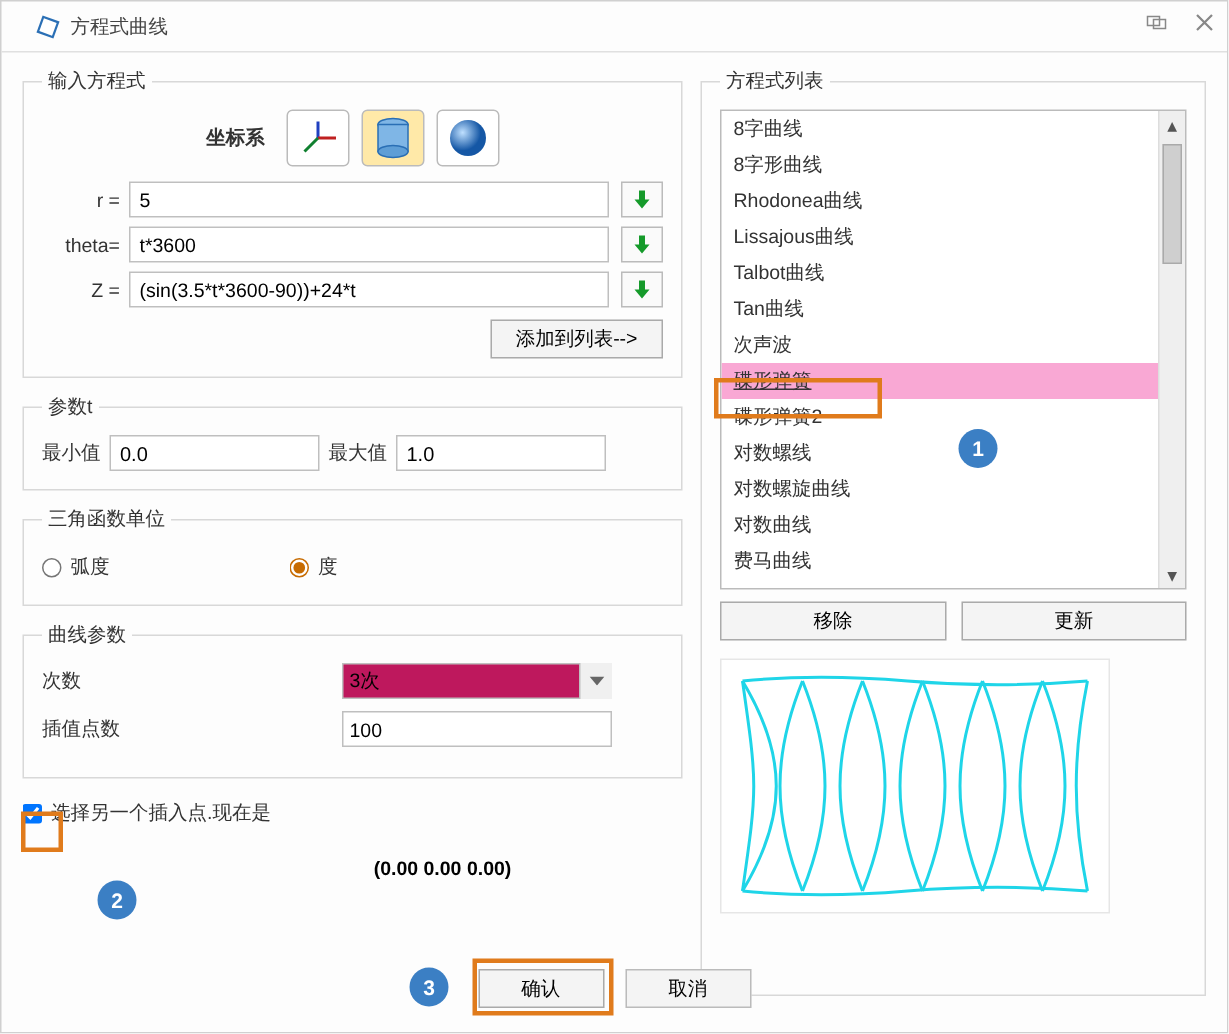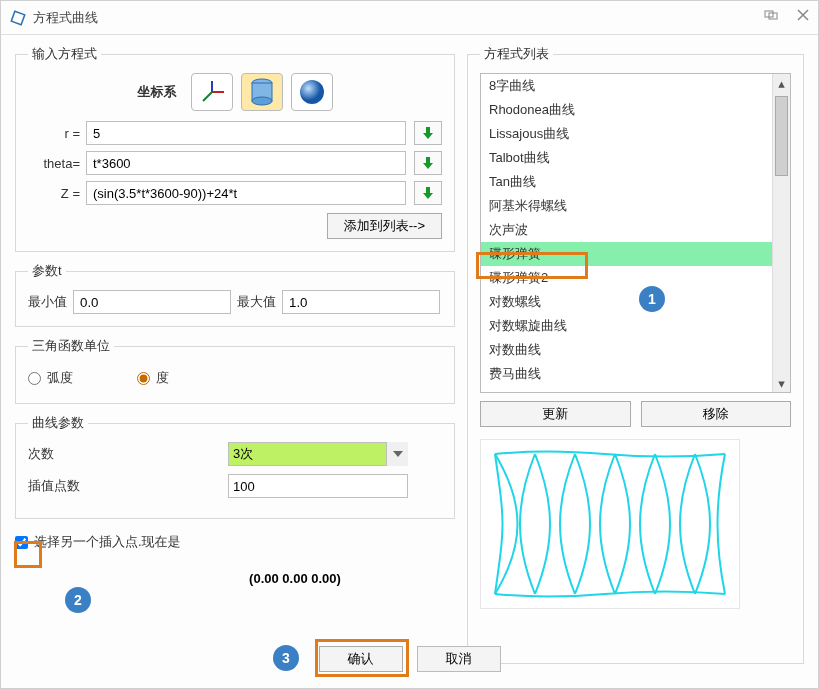--- a/index.html
+++ b/index.html
@@ -1,54 +1,54 @@
 <!DOCTYPE html>
 <html><head>
 <meta charset="utf-8">
 <style>
   * { box-sizing: border-box; margin: 0; padding: 0; }
   body { font-family: "Microsoft YaHei", "SimSun", sans-serif; font-size: 13px; color: #333; background: #fff; }
   .window { width: 819px; height: 689px; border: 1px solid #d0d0d0; position: relative; background: #fdfdfd; }
-  .titlebar { height: 34px; border-bottom: 1px solid #e0e0e0; display: flex; align-items: center; padding: 0 8px; position: relative; }
+  .titlebar { height: 34px; border-bottom: 1px solid #e0e0e0; display: flex; align-items: center; padding: 0 22px; position: relative; }
   .titlebar .appicon { width: 18px; height: 18px; margin-right: 6px; }
   .titlebar .title { font-size: 13px; color: #444; }
   .titlebar .win-controls { position:absolute; right:8px; top:8px; display:flex; gap:18px; color:#888; }
   .content { display: flex; padding: 10px 14px 14px 14px; gap: 12px; height: calc(100% - 34px); position:relative; }
   .leftcol { width: 440px; display:flex; flex-direction:column; }
   .rightcol { flex:1; display:flex; flex-direction:column; }
   fieldset { border: 1px solid #d8d8d8; padding: 10px 12px 12px 12px; margin-bottom: 10px; }
   legend { font-size: 13px; padding: 0 4px; color:#333; }
   .coord-row { display:flex; align-items:center; justify-content:center; gap:8px; margin-bottom:10px;font-weight:bold; }
   .coord-label { margin-right:6px; }
   .icon-btn { width:42px; height:38px; border:1px solid #bbb; border-radius:4px; display:flex; align-items:center; justify-content:center; background:#fff; }
   .icon-btn.selected { background:#ffe9a8; }
   .eqrow { display:flex; align-items:center; margin-bottom:6px; }
   .eqrow label { width:52px; text-align:right; margin-right:6px; }
   .eqrow input[type=text] { flex:1; height:24px; border:1px solid #bfbfbf; padding:0 6px; font-size:13px; }
   .arrow-btn { width:28px; height:24px; margin-left:8px; border:1px solid #bbb; background:#fafafa; display:flex; align-items:center; justify-content:center; cursor:pointer; }
   .arrow-btn svg { fill:#159a2a; }
   .addlist-row { display:flex; justify-content:flex-end; margin-top:8px; }
   .btn { height:26px; padding:0 16px; border:1px solid #aaa; background:#f4f4f4; cursor:pointer; font-size:13px; }
   .param-row { display:flex; align-items:center; gap:6px; }
-  .param-row input { width:158px; height:24px; border:1px solid #bfbfbf; padding:0 6px; }
-  .radio-row { display:flex; align-items:center; gap:64px; padding:4px 0; }
+  .param-row input { width:140px; height:24px; border:1px solid #bfbfbf; padding:0 6px; }
+  .radio-row { display:flex; align-items:center; gap:120px; padding:4px 0; }
   .radio-row label { display:flex; align-items:center; gap:6px; }
   input[type=radio] { accent-color:#c76b00; }
   .curve-row { display:flex; align-items:center; margin-bottom:8px; }
   .curve-row .clabel { width:200px; }
   .curve-row select, .curve-row input { width:180px; height:24px; border:1px solid #bfbfbf; padding:0 4px; font-size:13px; }
   .selectwrap { position:relative; width:180px; height:24px; }
-  .selectwrap input { width:100%; background:#bef264; }
+  .selectwrap input { width:100%; background:#be185d; }
   .selectwrap .caret { position:absolute; right:0; top:0; width:22px; height:24px; border-left:1px solid #bfbfbf; display:flex; align-items:center; justify-content:center; background:#f0f0f0; }
   .chk-row { display:flex; align-items:center; gap:6px; margin-top:4px; margin-left:0; }
   .coords-text { text-align:center; color:#000000; margin-top:20px; margin-left:120px;font-weight:bold; }
   .listbox { border:1px solid #bbb; height:320px; overflow:hidden; position:relative; background:#fff; }
   .listbox .items { position:absolute; left:0; right:18px; top:0; bottom:0; overflow:hidden; }
   .listbox .item { padding:2px 8px; cursor:pointer; line-height:20px; }
-  .listbox .item.selected { background:#86efac; }
+  .listbox .item.selected { background:#f9a8d4;text-decoration:underline; }
   .listbox .vscroll { position:absolute; right:0; top:0; bottom:0; width:18px; background:#efefef; border-left:1px solid #ddd; }
   .vscroll .up, .vscroll .down { height:18px; display:flex; align-items:center; justify-content:center; color:#555; }
   .vscroll .thumb { position:absolute; left:2px; right:2px; top:22px; height:80px; background:#cfcfcf; border:1px solid #aaa; }
   .list-btns { display:flex; gap:10px; margin-top:8px; }
   .list-btns .btn { flex:1; }
   .preview { margin-top:12px; align-self:center; width:260px; height:170px; border:1px solid #e6e6e6; background:#fff; display:flex; align-items:center; justify-content:center; }
   .bottom-btns { position:absolute; bottom:16px; left:0; right:0; display:flex; justify-content:center; gap:14px; }
   .highlight-box { position:absolute; border:3px solid #e07b1c; pointer-events:none; }
   .callout { position:absolute; width:26px; height:26px; border-radius:50%; background:#3b7fc4; color:#fff; display:flex; align-items:center; justify-content:center; font-weight:bold; font-size:14px; pointer-events:none; }
   fieldset.listfs { flex:0 0 auto; }
@@ -195,42 +195,42 @@
       </div>
       <div class="coords-text">(0.00 0.00 0.00)</div>
     </div>
 
     <div class="rightcol">
       <fieldset class="listfs" style="flex:1;">
         <legend>方程式列表</legend>
         <div class="listbox">
           <div class="items" id="list-items">
               <div class="item">8字曲线</div>
+              <div class="item">8字形曲线</div>
               <div class="item">Rhodonea曲线</div>
               <div class="item">Lissajous曲线</div>
               <div class="item">Talbot曲线</div>
               <div class="item">Tan曲线</div>
-              <div class="item">阿基米得螺线</div>
               <div class="item">次声波</div>
               <div class="item selected">碟形弹簧</div>
               <div class="item">碟形弹簧2</div>
               <div class="item">对数螺线</div>
               <div class="item">对数螺旋曲线</div>
               <div class="item">对数曲线</div>
               <div class="item">费马曲线</div>
             </div>
           <div class="vscroll">
             <div class="up">▴</div>
             <div class="thumb"></div>
             <div class="down" style="position:absolute;bottom:0;left:0;right:0;">▾</div>
           </div>
         </div>
         <div class="list-btns">
+          <button class="btn">移除</button>
           <button class="btn">更新</button>
-          <button class="btn">移除</button>
         </div>
         <div class="preview">
           <svg width="250" height="160" viewBox="0 0 250 160">
             <g stroke="#1fd5e8" stroke-width="2" fill="none">
               <path d="M10 10 C 20 80, 20 80, 10 150"></path>
               <path d="M10 10 C 40 60, 40 100, 10 150"></path>
               <path d="M50 10 C 30 60, 30 100, 50 150"></path>
               <path d="M50 10 C 70 60, 70 100, 50 150"></path>
               <path d="M90 10 C 70 60, 70 100, 90 150"></path>
               <path d="M90 10 C 110 60, 110 100, 90 150"></path>

